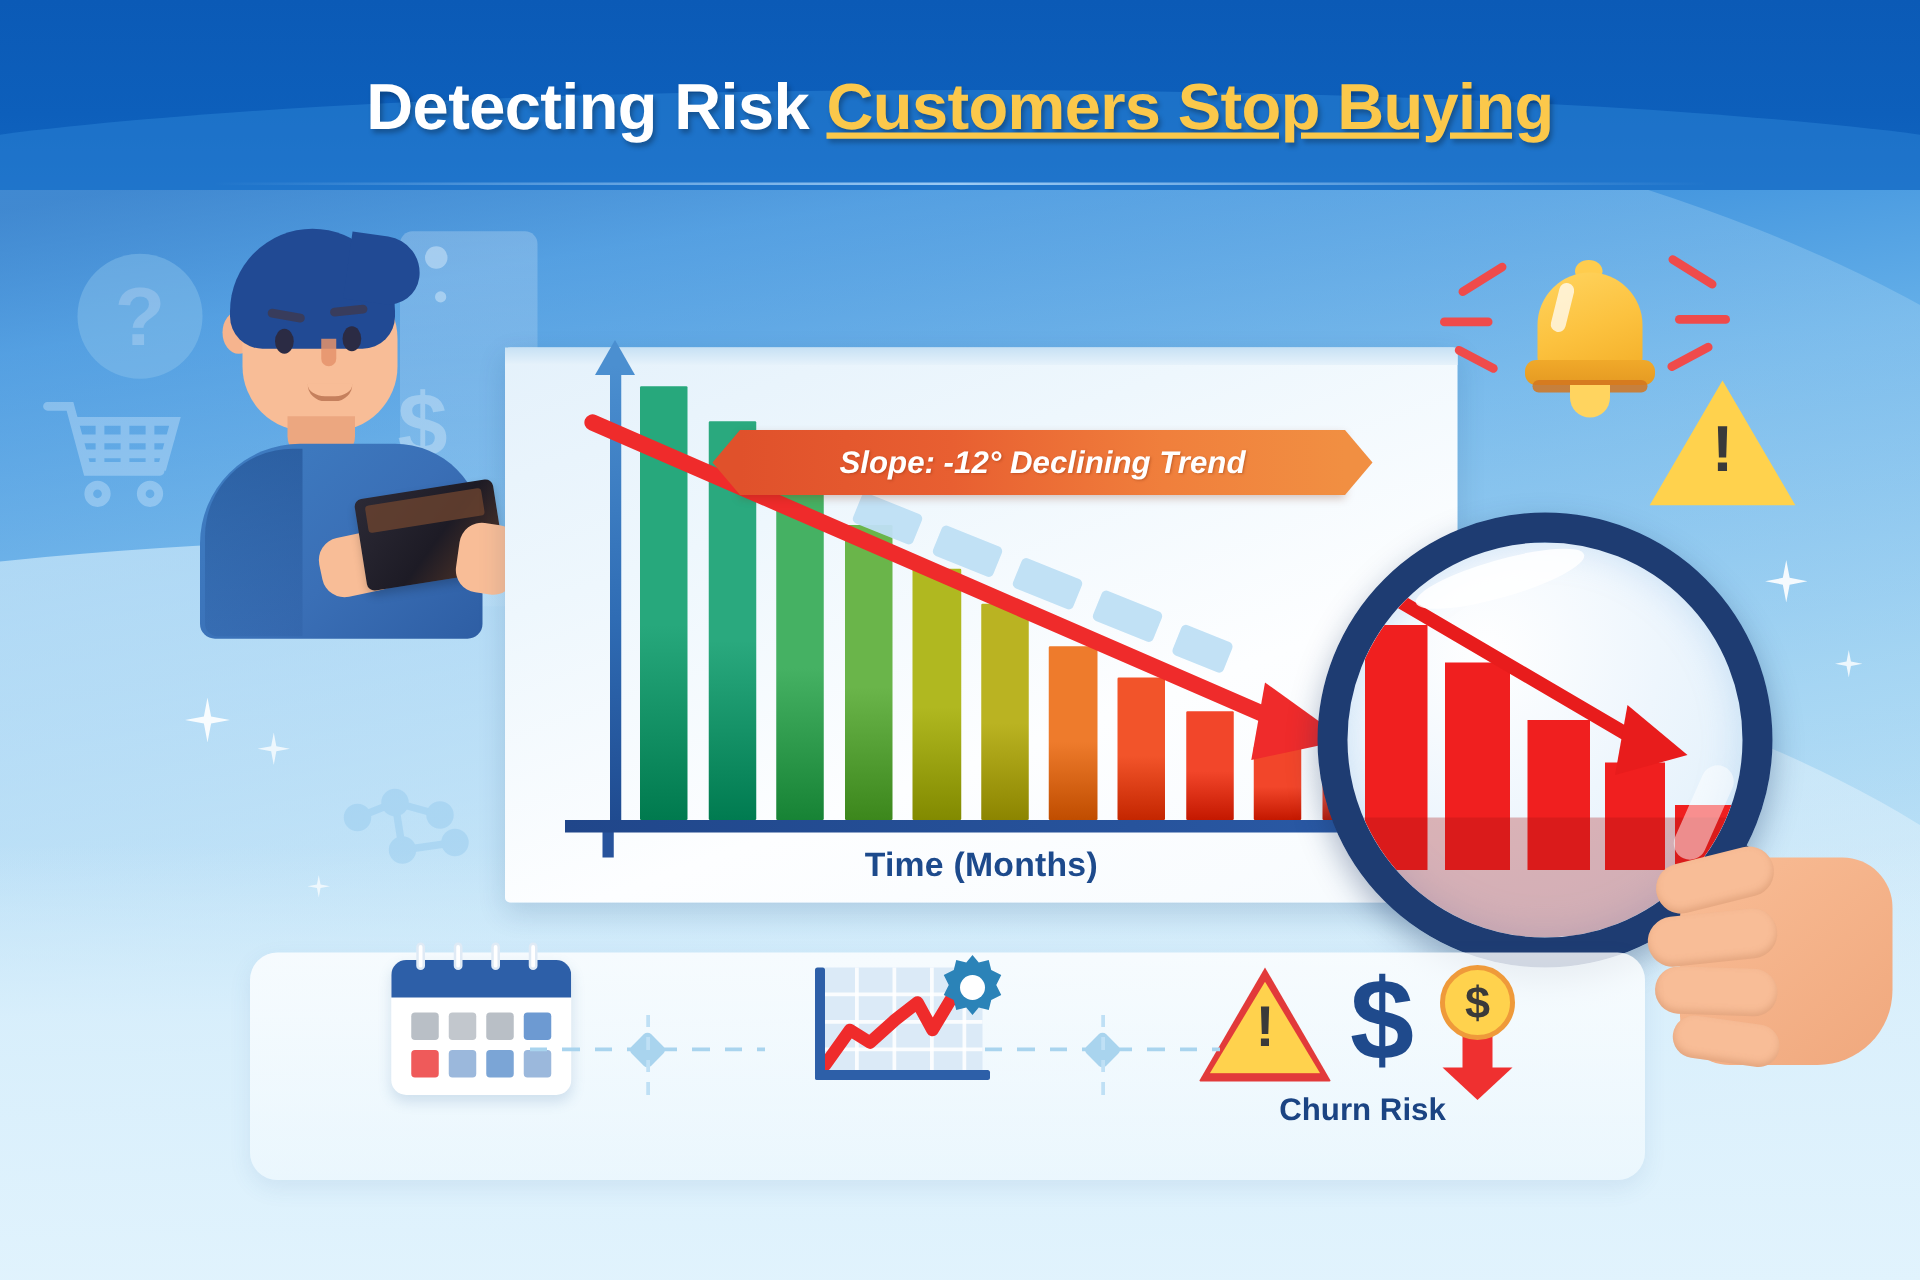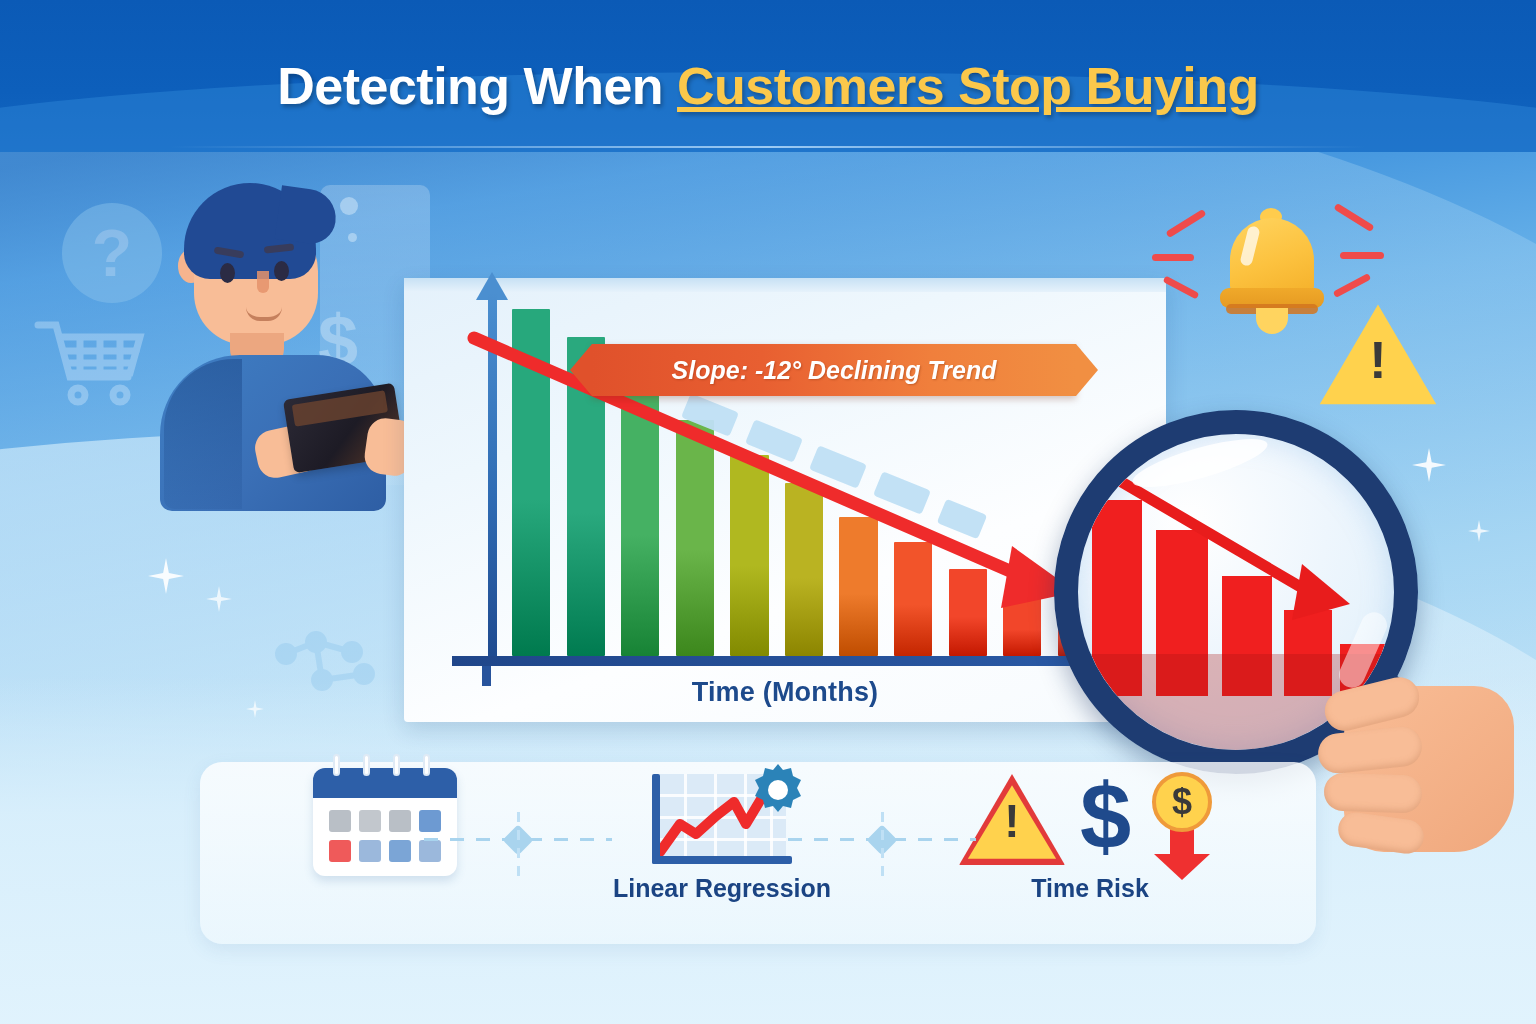--- a/index.html
+++ b/index.html
@@ -227,21 +227,21 @@
     <circle cx="14" cy="24" r="8"></circle>
       <circle cx="44" cy="12" r="8"></circle>
     <circle cx="80" cy="22" r="8"></circle>
       <circle cx="50" cy="50" r="8"></circle>
       <circle cx="92" cy="44" r="8"></circle>
   </g>
 </svg>
 
 <div class="header"></div>
 <div class="title">
-  <span class="t-white">Detecting When </span><span class="t-gold">Customers Stop Buying</span>
+  <span class="t-white">Detecting Risk </span><span class="t-gold">Customers Stop Buying</span>
 </div>
 <div class="title-rule"></div>
 
 <div class="scene-left">
   <div class="panel-ghost"></div>
   <div class="ghost ghost-q">?</div>
   <svg class="ghost ghost-cart" viewBox="0 0 120 92">
     <g stroke="#dcefff" stroke-width="7" fill="none" stroke-linecap="round">
       <path d="M6 10 H24 L38 62 H96"></path>
       <path d="M30 22 H108 L98 58 H38"></path>
@@ -419,38 +419,37 @@
         <div class="lr-axis"></div>
         <div class="lr-base"></div>
         <svg class="gear" viewBox="0 0 56 56">
           <g fill="#2b83b8">
             <path d="M28 2l5 6 8-2 2 8 8 4-4 8 4 8-8 4-2 8-8-2-5 6-5-6-8 2-2-8-8-4 4-8-4-8 8-4 2-8 8 2z"></path>
           </g>
           <circle cx="28" cy="28" r="10" fill="#ffffff"></circle>
         </svg>
       </div>
     </div>
-    <div class="legend-label">Linear Regression</div>
   </div>
 
   <div class="legend-item li-3">
     <div class="ic">
       <div class="churn">
         <div class="c-tri">
           <div class="c-tri-out"></div>
           <div class="c-tri-in"></div>
           <div class="c-excl">!</div>
         </div>
         <div class="c-dollar">$</div>
         <div class="c-arrow"></div>
         <div class="c-arrow-head"></div>
         <div class="c-coin">$</div>
       </div>
     </div>
-    <div class="legend-label">Time Risk</div>
+    <div class="legend-label">Churn Risk</div>
   </div>
 </div>
 
 <div class="connector" style="left:424px;width:188px;">
   <div class="conn-dash"></div>
     <div class="conn-node"></div>
     <div class="conn-vert"></div>
 </div>
 <div class="connector" style="left:788px;width:188px;">
   <div class="conn-dash"></div>

